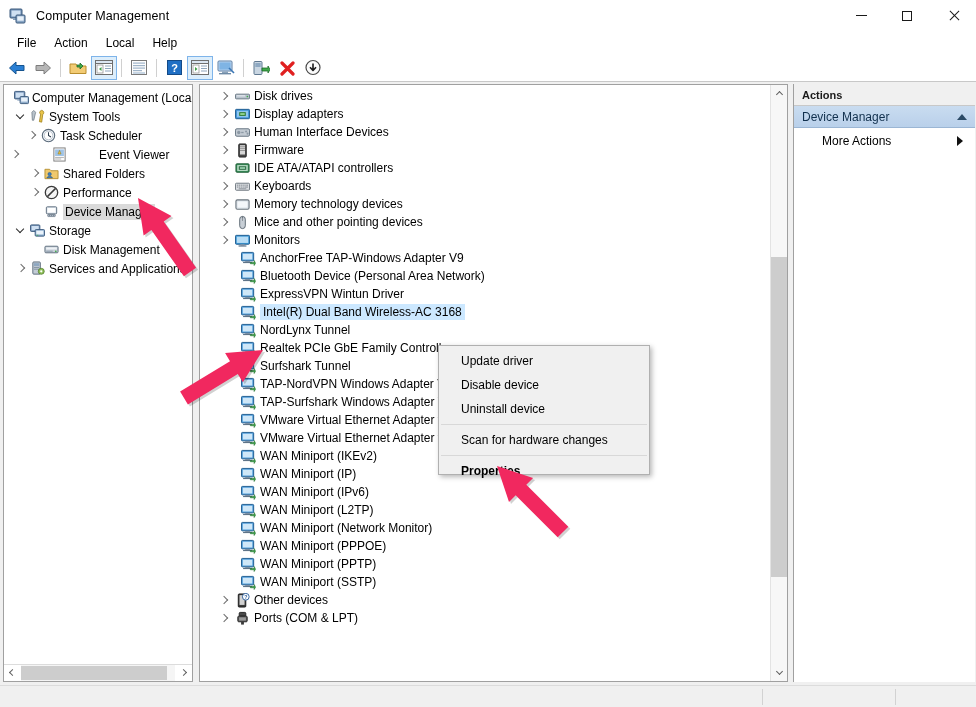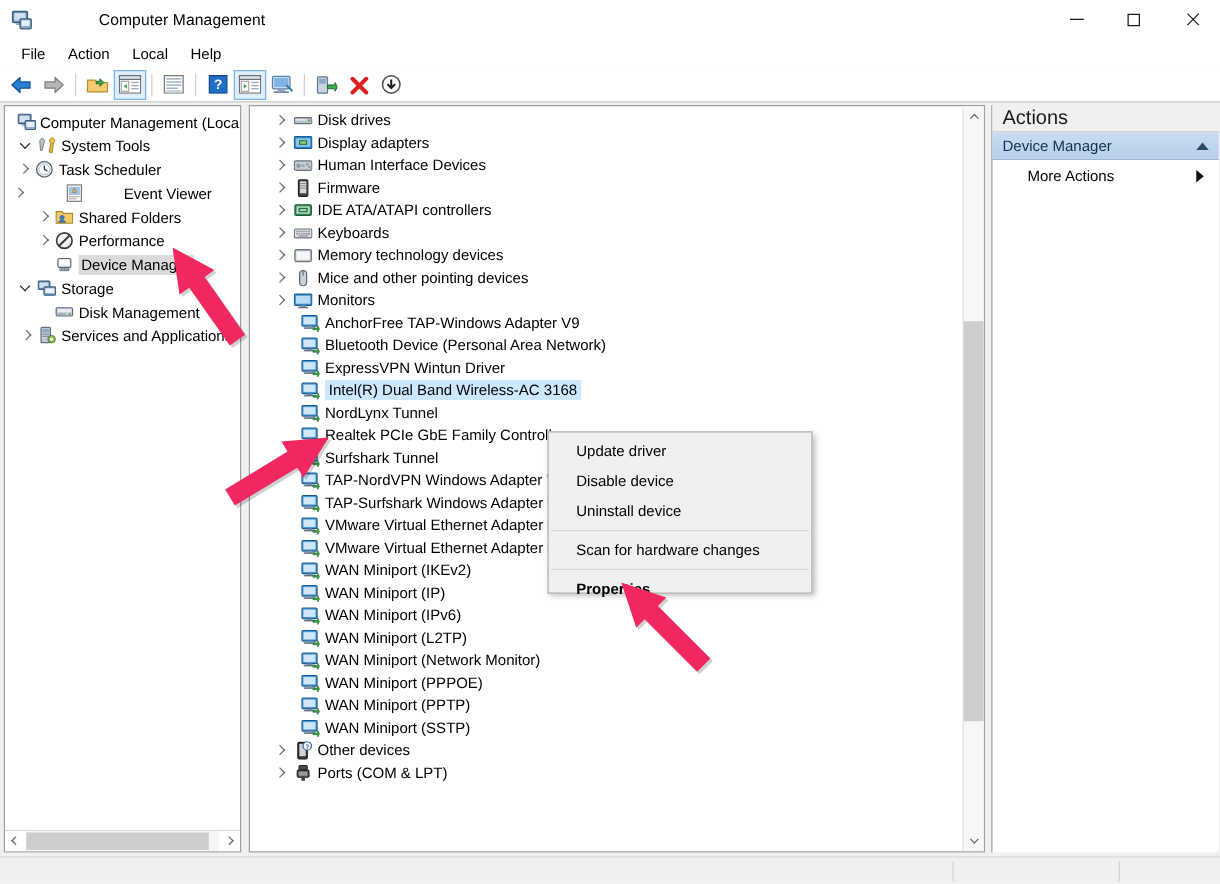--- a/index.html
+++ b/index.html
@@ -9,21 +9,21 @@
     font-size: 12px;
     background: #ffffff;
     overflow: hidden;
   }
   #app { position: relative; width: 976px; height: 707px; background: #f0f0f0; }
 
   
   #titlebar {
     position: absolute; left: 0; top: 0; width: 976px; height: 32px;
     background: #ffffff;
-    display: flex; align-items: center; gap: 43px;
+    display: flex; align-items: center;
   }
   #title-icon { margin-left: 9px; width: 18px; height: 18px; position: relative; }
   #title-text {
     margin-left: 9px; font-size: 12.5px; color: #000; letter-spacing: .1px;
   }
   .winbtn {
     position: absolute; top: 0; width: 46px; height: 31px;
     display: flex; align-items: center; justify-content: center;
     background: transparent;
   }
@@ -137,21 +137,21 @@
   #mscroll .sthumb { position: absolute; left: 0; top: 172px; width: 16px; height: 320px; background: #cdcdcd; }
 
   
   #actions {
     position: absolute; left: 793px; top: 84px; width: 182px; height: 598px;
     background: #ffffff; border-left: 1px solid #a0a0a0;
   }
   #actions-title {
     height: 22px; background: #f0f0f0; border-bottom: 1px solid #c8c8c8;
     display: flex; align-items: center; padding-left: 8px;
-    font-weight: normal; font-size: 16px; color: #1a1a1a;
+    font-weight: bold; font-size: 11px; color: #1a1a1a;
   }
   #actions-group {
     height: 22px;
     background: linear-gradient(to bottom, #c9dcf0 0%, #b9d0ea 100%);
     border-bottom: 1px solid #9bb6d4;
     display: flex; align-items: center; padding: 0 8px;
     font-size: 12px; color: #11304d;
   }
   #actions-group .gname { flex: 1; }
   .tri-up { width:0;height:0;border-left:5px solid transparent;border-right:5px solid transparent;border-bottom:6px solid #2b4a66; }
@@ -328,21 +328,21 @@
             <span class="chev down"></span>
           </span>
           <span class="ticon">
             <svg width="15" height="15" viewBox="0 0 16 16">
               <path d="M4 1.5 L6 3.5 L4 12 L2.5 12 L2 3.5 Z" fill="#b9c3cc" stroke="#6c7a86" stroke-width=".8"></path>
               <path d="M12 1.5 C9.8 2.4 9.8 5 11.4 5.4 L10 13.5 L12.5 14 L13.6 5.7 C15.2 5.2 15.2 2.3 12.9 1.5 Z" fill="#e8c44a" stroke="#9b7c16" stroke-width=".8"></path>
             </svg>
           </span>
           <span class="tlabel">System Tools</span>
         </div>
-        <div class="trow" style="padding-left: 8px;">
+        <div class="trow" style="padding-left: 21px;">
           <span class="tw">
             <span class="chev"></span>
           </span>
           <span class="ticon">
             <svg width="15" height="15" viewBox="0 0 16 16">
               <circle cx="8" cy="8" r="6.6" fill="#f3f6fa" stroke="#5a6a7a" stroke-width="1.2"></circle>
               <circle cx="8" cy="8" r="4.6" fill="#ffffff" stroke="#9aa8b6" stroke-width=".7"></circle>
               <path d="M8 4.6 L8 8 L10.6 9.6" stroke="#2b3a4a" stroke-width="1.1" fill="none"></path>
             </svg>
           </span>

